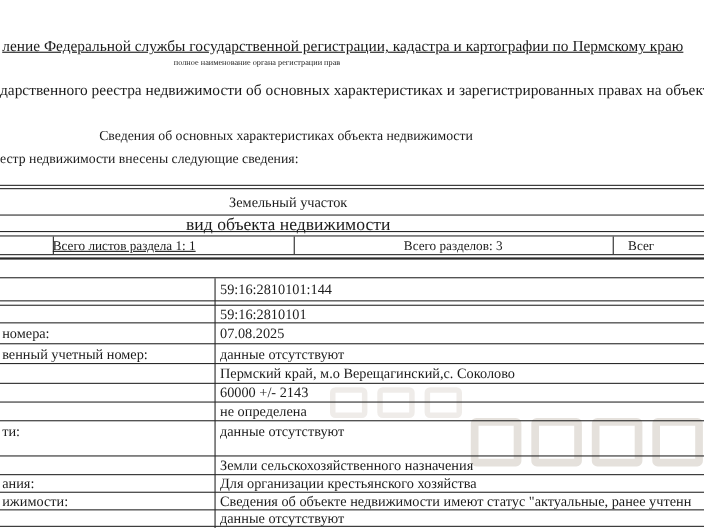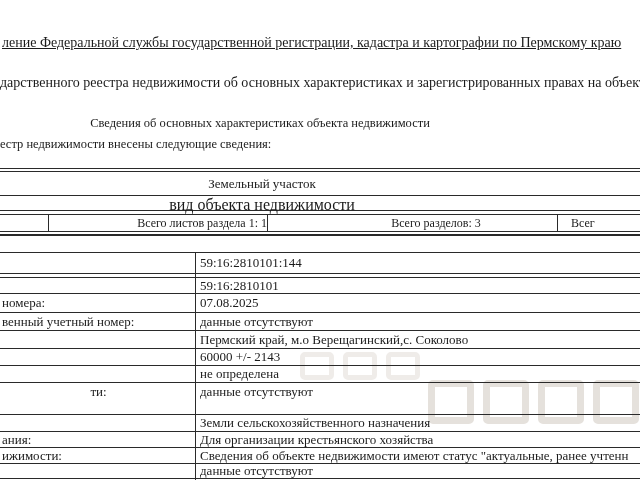--- a/index.html
+++ b/index.html
@@ -40,21 +40,21 @@
   .tbl-main{position:absolute;top:252px;left:-10px;right:-10px;height:240px;
     border-top:1px solid #2a2a2a;font-size:13px;}
   .tbl-main .vdiv{position:absolute;left:205px;top:0;bottom:0;width:1px;background:#2a2a2a;z-index:2;}
   .row{display:flex;align-items:center;border-bottom:1px solid #2a2a2a;}
   .row .lbl{width:205px;box-sizing:border-box;padding-left:12px;white-space:nowrap;overflow:hidden;}
   .row .val{flex:1;padding-left:5px;white-space:nowrap;}
   .row.h20{height:20px;} .row.sp{height:3px;} .row.h15{height:15px;}
   .row.h18{height:18px;} .row.h17{height:17px;} .row.h16{height:16px;}
   .row.h29{height:29px;align-items:flex-start;padding-top:2px;line-height:13px;}
   .row.h14{height:14px;} .row.last{height:12px;border-bottom:none;}
-  .row .lbl .l2{display:block;text-align:center;}
+  .row .lbl .l2{display:block;}
 
   
   .wm{position:absolute;z-index:0;display:flex;}
   .wm i{display:block;border:7px solid rgba(208,200,191,0.55);border-radius:5px;
     width:32px;height:30px;margin-right:9px;}
   .wm.wm2 i{border-color:rgba(214,208,200,0.4);width:24px;height:18px;border-width:5px;}
 </style>
 </head>
 <body>
 
@@ -67,39 +67,40 @@
   </div>
   <div class="wm" style="left:428px;top:380px;">
     <i></i>
       <i></i>
       <i></i>
       <i></i>
   </div>
 
   <div class="layer">
     <div class="abs org-name">ление Федеральной службы государственной регистрации, кадастра и картографии по Пермскому краю</div>
+    <div class="abs org-caption">полное наименование органа регистрации прав</div>
     <div class="abs doc-title">дарственного реестра недвижимости об основных характеристиках и зарегистрированных правах на объект нед</div>
     <div class="abs intro">естр недвижимости внесены следующие сведения:</div>
     <div class="abs section-title">Сведения об основных характеристиках объекта недвижимости</div>
 
     <div class="tbl-kind">
       <div class="r1">
         <span>Земельный участок</span>
       </div>
       <div class="r2">
         <span>вид объекта недвижимости</span>
       </div>
     </div>
 
     <div class="tbl-totals">
       <div class="vline" style="left:58px;"></div>
       <div class="vline" style="left:277px;"></div>
       <div class="vline" style="left:567px;"></div>
-      <div class="cell" style="left:58px;width:219px;text-align:right;">Всего листов раздела 1: 1</div>
-      <div class="cell" style="left:277px;width:290px;text-align:center;margin-left:24px;">Всего разделов: 3</div>
+      <div class="cell" style="left:58px;width:219px;text-align:left;text-decoration:underline;">Всего листов раздела 1: 1</div>
+      <div class="cell" style="left:277px;width:290px;text-align:center;">Всего разделов: 3</div>
       <div class="cell" style="left:581px;">Всег</div>
     </div>
     <div class="totals-line2"></div>
 
     <div class="tbl-main">
       <div class="vdiv"></div>
 
       <div class="row h20">
         <div class="lbl"></div>
         <div class="val">59:16:2810101:144</div>

